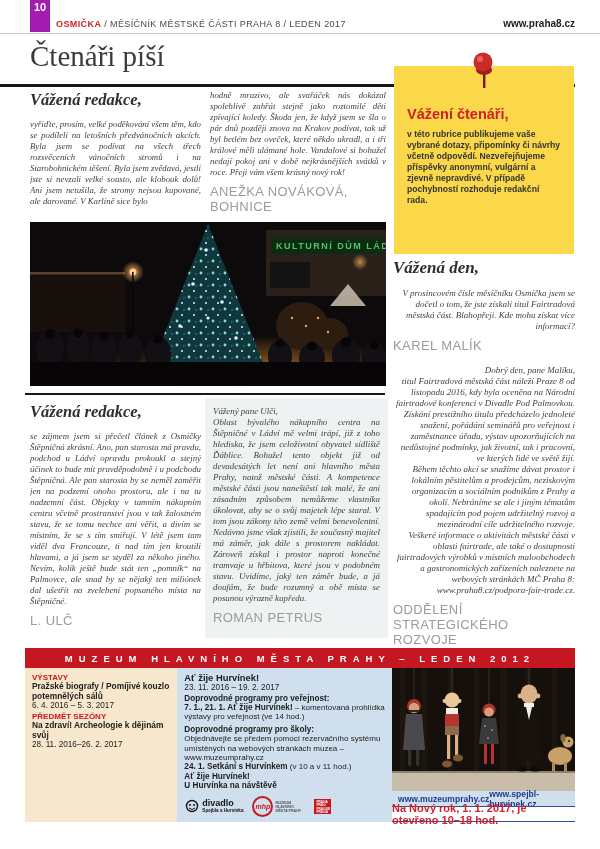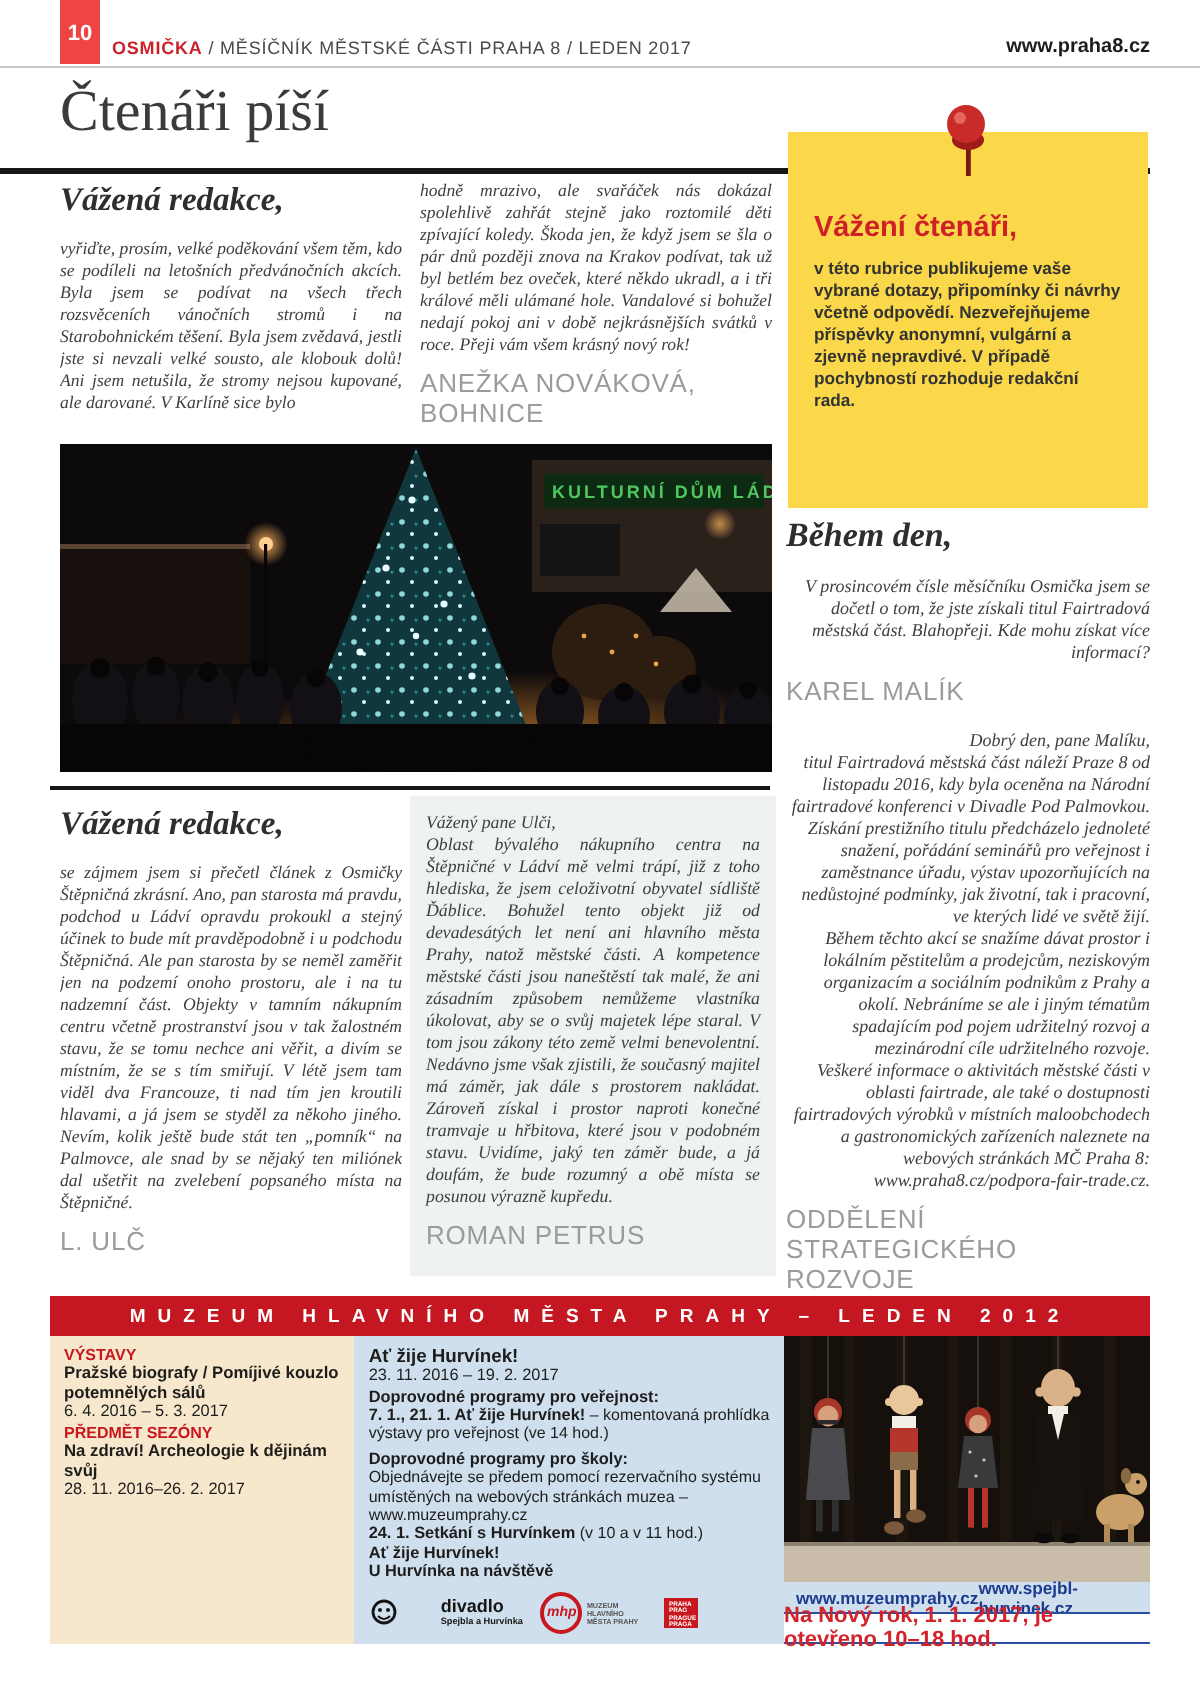--- a/index.html
+++ b/index.html
@@ -1,21 +1,21 @@
 <!DOCTYPE html>
 <html><head>
 <meta charset="utf-8">
 <style>
   html,body{margin:0;padding:0;background:#e9e9e9;}
   .page{position:relative;width:600px;height:849px;background:#fff;overflow:hidden;
         font-family:"Liberation Sans",sans-serif;color:#3c3c3a;}
   
-  .pagebox{position:absolute;left:30px;top:0;width:20px;height:32px;background:#ef4444;
+  .pagebox{position:absolute;left:30px;top:0;width:20px;height:32px;background:#a21caf;
            color:#fff;font-weight:bold;font-size:11px;display:flex;align-items:flex-end;
-           justify-content:center;padding-bottom:9px;box-sizing:border-box;}
+           justify-content:center;padding-bottom:19px;box-sizing:border-box;}
   .hdrline{position:absolute;left:56px;top:19px;font-size:9px;letter-spacing:.4px;color:#4a4a48;}
   .hdrline .mag{color:#cc2229;font-weight:bold;}
   .site{position:absolute;right:25px;top:18px;font-size:10px;font-weight:bold;color:#1c1c1a;}
   .hairline{position:absolute;left:0;top:33px;width:600px;height:1px;background:#c9c9c7;}
   .sectitle{position:absolute;left:30px;top:40px;margin:0;font-family:"Liberation Serif","DejaVu Serif",serif;
             font-weight:normal;font-size:29px;color:#3b3b39;}
   .rule{position:absolute;left:0;top:84px;width:575px;height:3px;background:#161614;}
   .rule2{position:absolute;left:25px;top:393px;width:360px;height:2px;background:#161614;}
   .lheading{font-family:"Liberation Serif","DejaVu Serif",serif;font-style:italic;font-weight:bold;
             font-size:16.5px;color:#2e2e2c;margin:0 0 9px 0;}
@@ -61,21 +61,21 @@
   .neon{background:#050507;border-radius:5px;margin:4px 1px;padding:5px 6px 8px 6px;text-align:center;}
   .neondots{height:9px;margin:0 4px 2px 4px;
             background-image:radial-gradient(circle at 5px 5px,#f2f2f2 2.1px,transparent 2.6px);
             background-size:13.5px 10px;background-repeat:repeat-x;}
   .neoncaps{color:#bfe4fb;font-size:9px;font-weight:bold;letter-spacing:5px;
             text-shadow:0 0 4px #2fa8f0,0 0 8px #2fa8f0;}
   .neonscript{font-family:"Liberation Serif","DejaVu Serif",serif;font-style:italic;
               font-size:30px;line-height:30px;color:#d7eefc;
               text-shadow:0 0 5px #2fa8f0,0 0 11px #2f9ae8,0 0 18px #1f8ad8;}
   .logos{margin-top:auto;display:flex;align-items:center;gap:9px;}
-  .logo-dsh{display:flex;align-items:center;gap:20px;color:#151513;}
+  .logo-dsh{display:flex;align-items:center;gap:2px;color:#151513;}
   .logo-dsh .txt{line-height:7px;}
   .logo-dsh .t1{font-weight:bold;font-size:9px;display:block;}
   .logo-dsh .t2{font-weight:bold;font-size:4.6px;display:block;}
   .logo-mhp{display:flex;align-items:center;gap:2px;}
   .mhpcircle{width:17px;height:17px;border:2px solid #c8171e;border-radius:50%;color:#c8171e;
              font-style:italic;font-weight:bold;font-size:7px;display:flex;align-items:center;justify-content:center;}
   .mhptxt{font-size:3.6px;line-height:4px;color:#555;width:30px;font-weight:bold;}
   .logo-praha{width:17px;height:15px;background:#c8171e;color:#fff;font-size:3.2px;line-height:3.6px;
               font-weight:bold;box-sizing:border-box;padding:1.5px 2px;}
   .puppetphoto{height:123px;overflow:hidden;}
@@ -191,21 +191,21 @@
       <rect x="17" y="24" width="2.4" height="14" fill="#7a1713"></rect>
       <ellipse cx="18" cy="20" rx="8" ry="5" fill="#a01c18"></ellipse>
       <circle cx="17" cy="12" r="9.5" fill="#c92b28"></circle>
       <circle cx="14" cy="9" r="3" fill="#e8655f"></circle>
     </svg>
     <h3 class="noteh">Vážení čtenáři,</h3>
     <p class="notep">v této rubrice publikujeme vaše vybrané dotazy, připomínky či návrhy včetně odpovědí. Nezveřejňujeme příspěvky anonymní, vulgární a zjevně nepravdivé. V případě pochybností rozhoduje redakční rada.</p>
   </aside>
 
   <section class="colR">
-    <h2 class="q-heading">Během den,</h2>
+    <h2 class="q-heading">Vážená den,</h2>
     <p class="lbody">V prosincovém čísle měsíčníku Osmička jsem se dočetl o tom, že jste získali titul Fairtradová městská část. Blahopřeji. Kde mohu získat více informací?</p>
     <div class="sig">KAREL MALÍK</div>
     <p class="lbody" style="margin-top:12px;margin-bottom:0;">Dobrý den, pane Malíku,</p>
     <p class="lbody" style="margin-bottom:0;">titul Fairtradová městská část náleží Praze 8 od listopadu 2016, kdy byla oceněna na Národní fairtradové konferenci v Divadle Pod Palmovkou. Získání prestižního titulu předcházelo jednoleté snažení, pořádání seminářů pro veřejnost i zaměstnance úřadu, výstav upozorňujících na nedůstojné podmínky, jak životní, tak i pracovní, ve kterých lidé ve světě žijí.</p>
     <p class="lbody indent" style="margin-bottom:0;">Během těchto akcí se snažíme dávat prostor i lokálním pěstitelům a prodejcům, neziskovým organizacím a sociálním podnikům z Prahy a okolí. Nebráníme se ale i jiným tématům spadajícím pod pojem udržitelný rozvoj a mezinárodní cíle udržitelného rozvoje.</p>
     <p class="lbody indent">Veškeré informace o aktivitách městské části v oblasti fairtrade, ale také o dostupnosti fairtradových výrobků v místních maloobchodech a gastronomických zařízeních naleznete na webových stránkách MČ Praha 8: www.praha8.cz/podpora-fair-trade.cz.</p>
     <div class="sig">ODDĚLENÍ STRATEGICKÉHO ROZVOJE</div>
     <div class="sig">A MÍSTNÍ AGENDY 21</div>
   </section>
 

